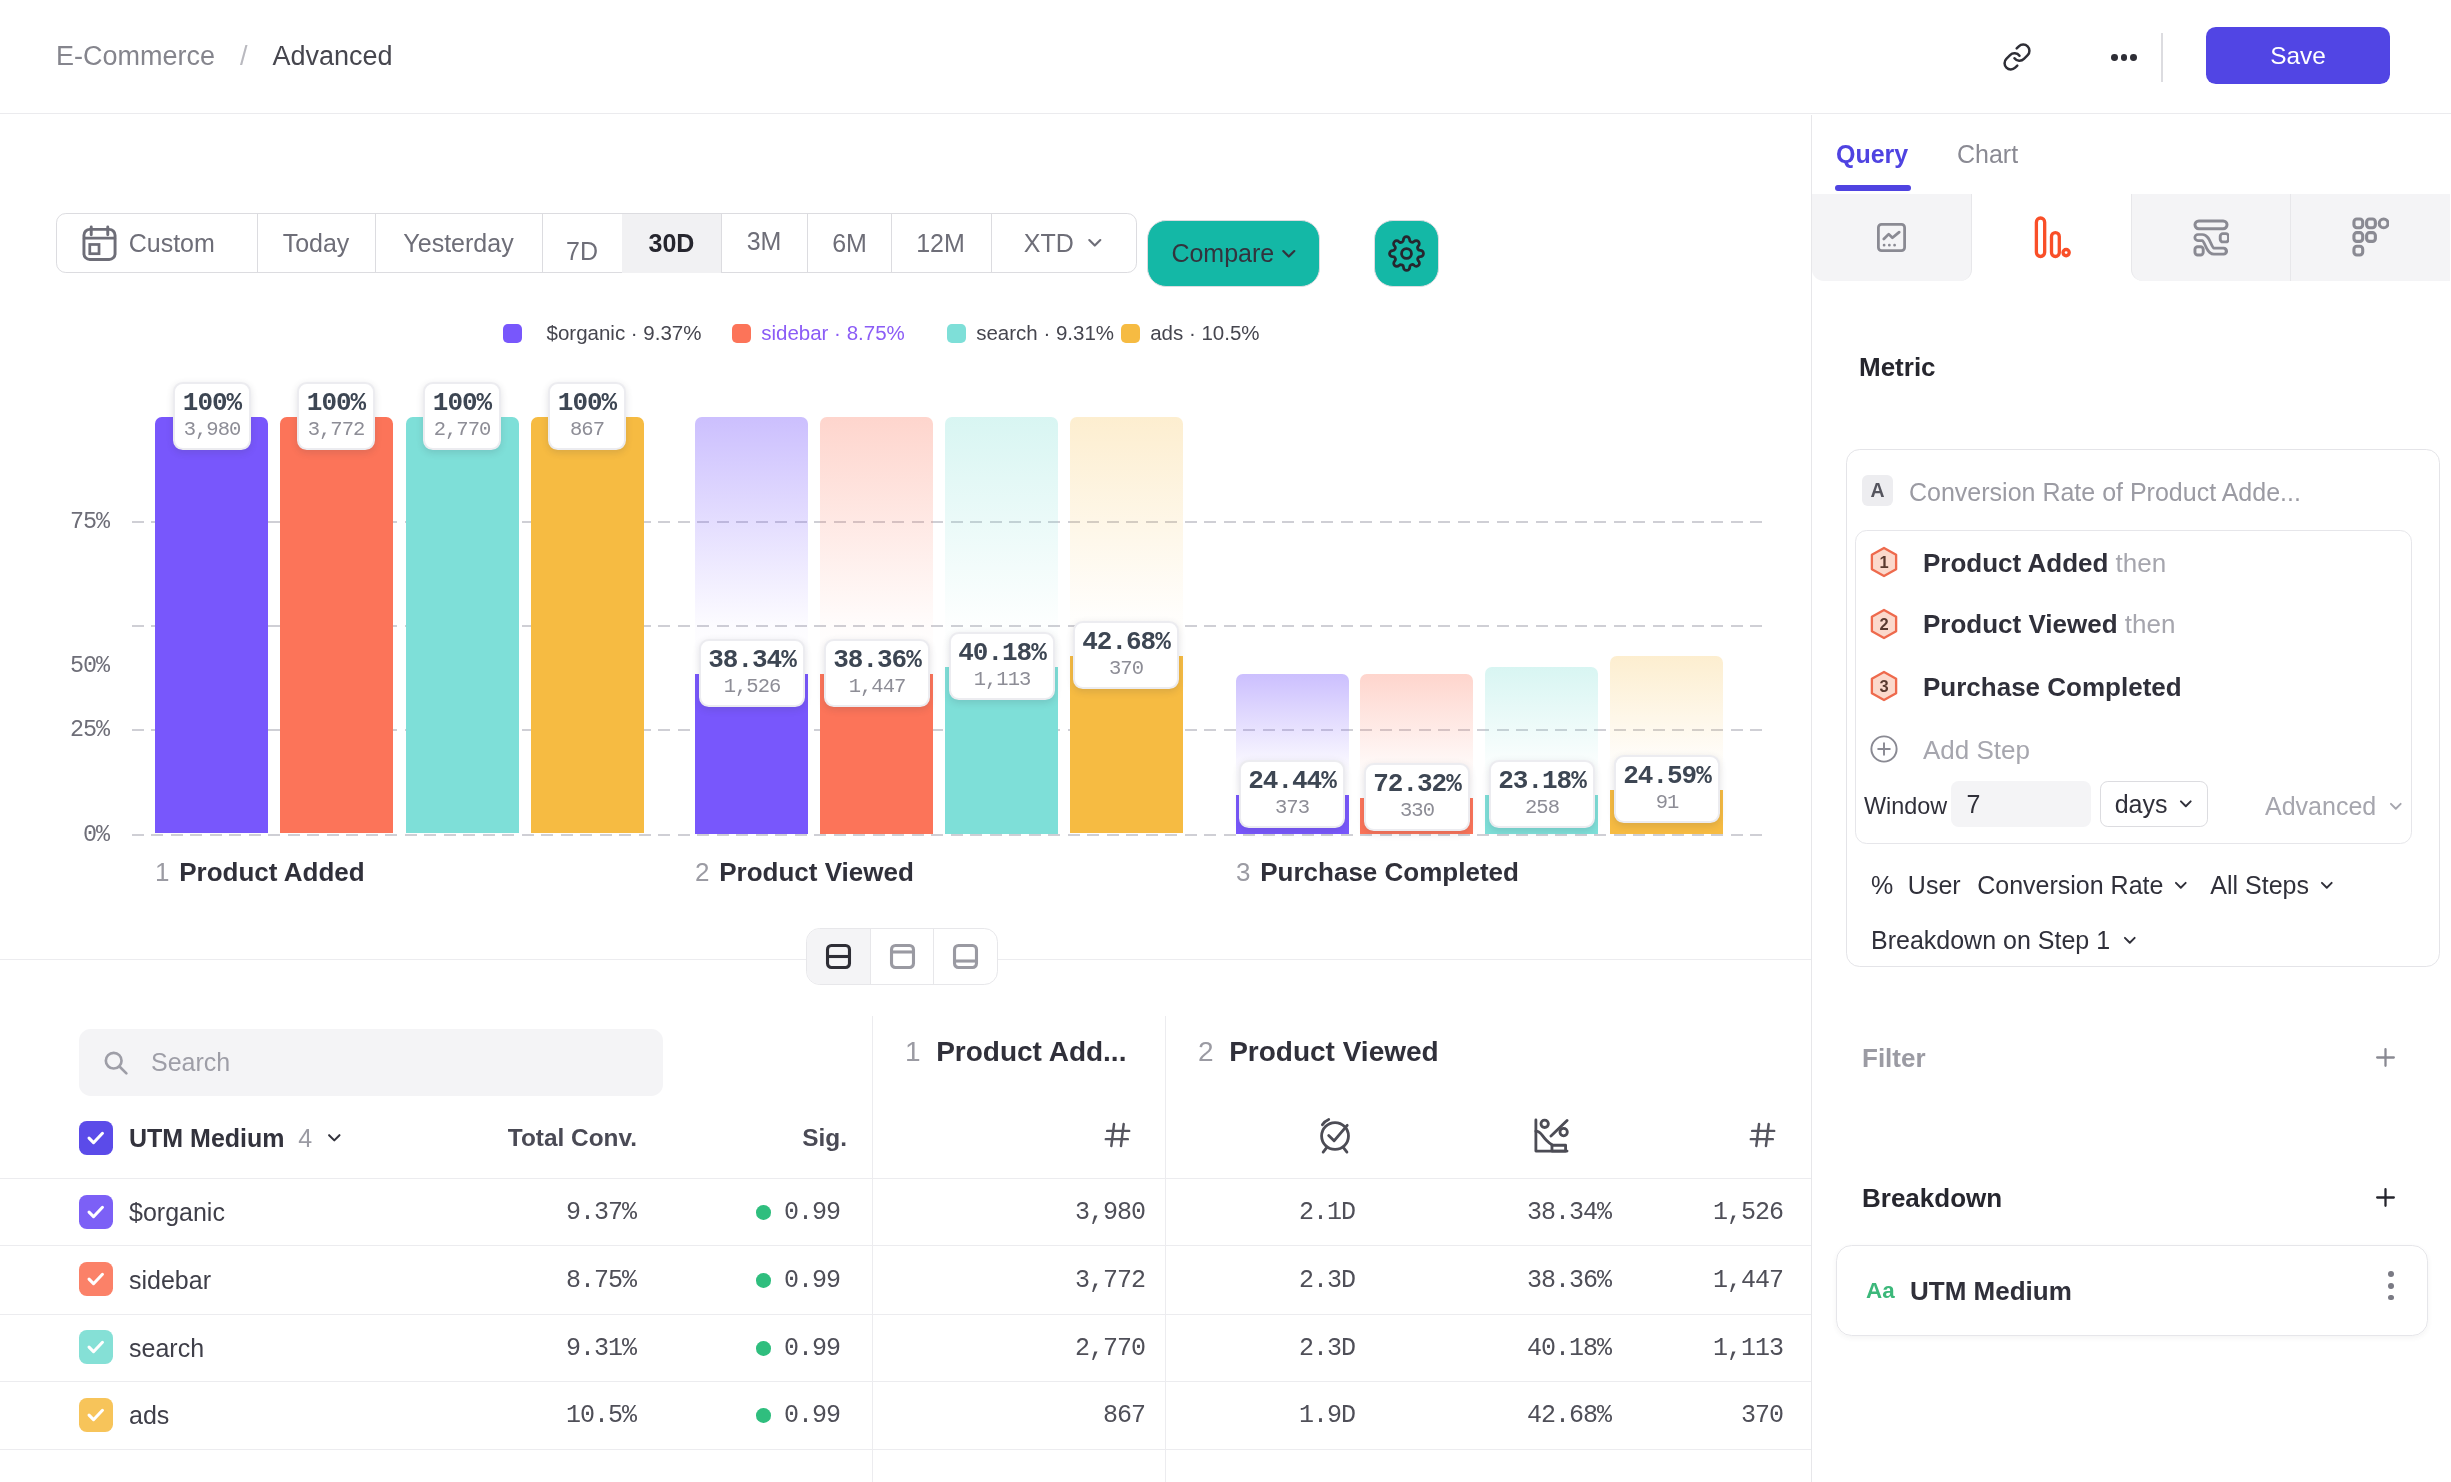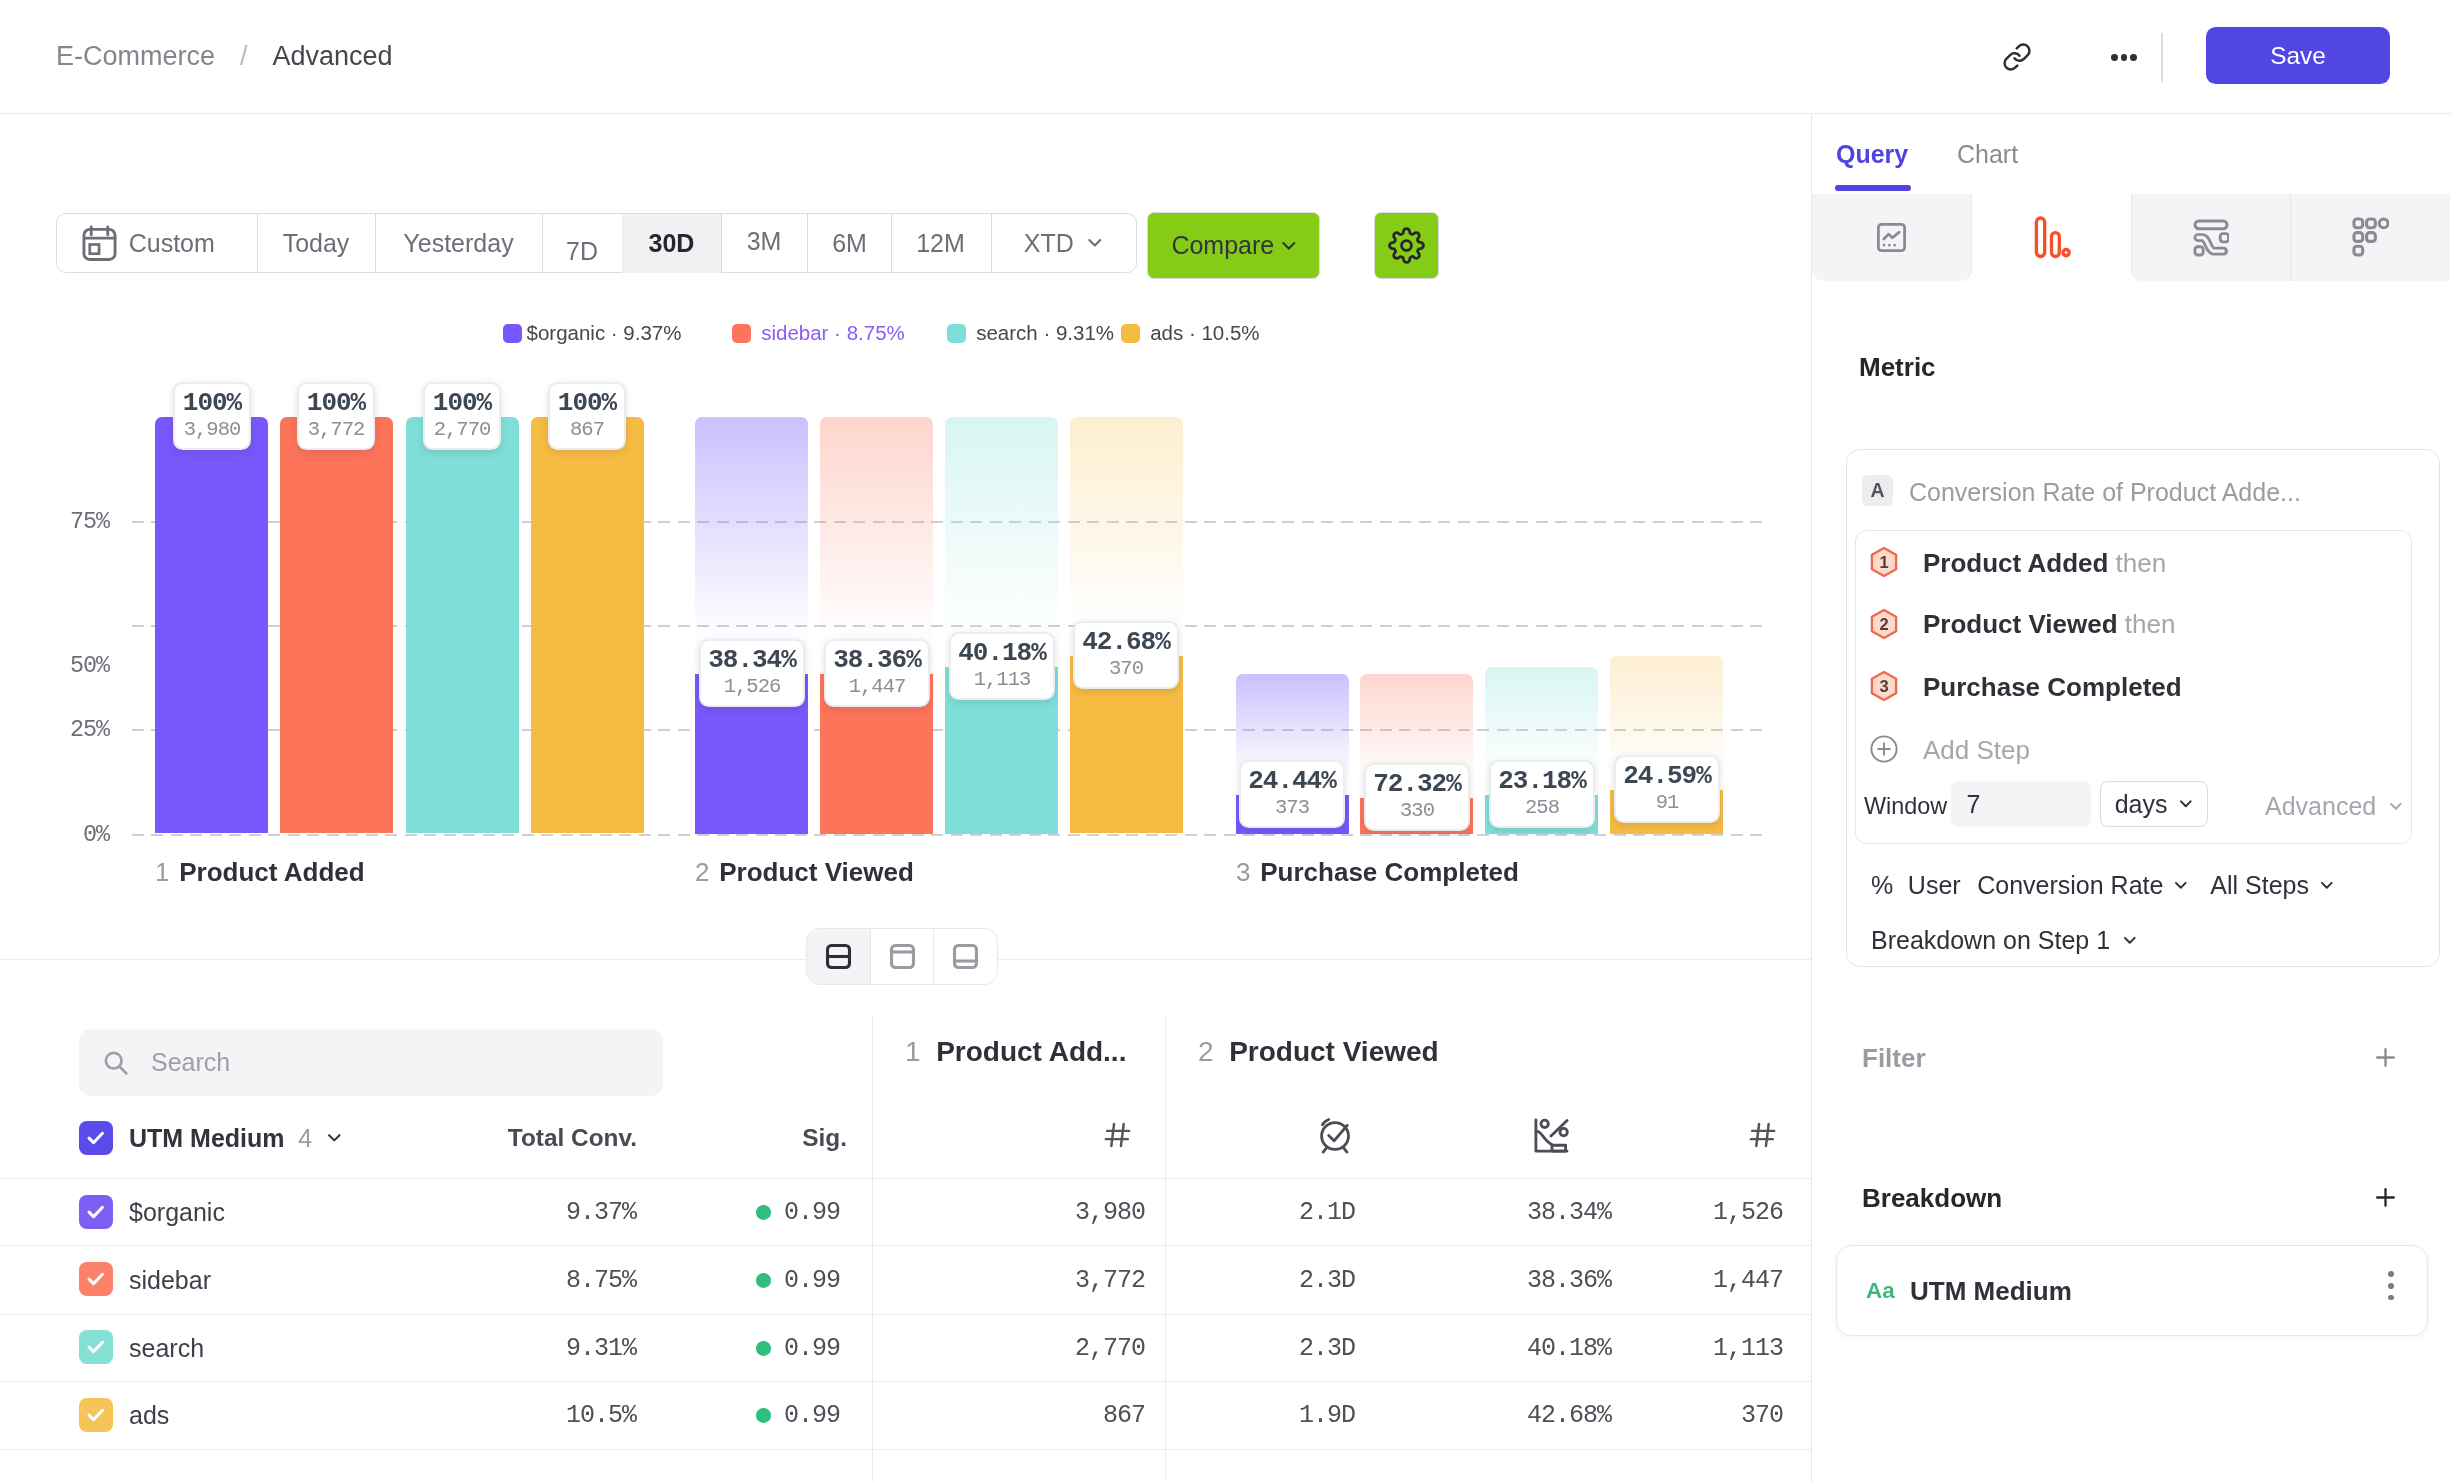--- a/index.html
+++ b/index.html
@@ -10,21 +10,21 @@
 .bar{position:absolute;}
 .tip{position:absolute;background:#fff;border:2px solid #ececf0;border-radius:9.8px;box-shadow:0 2.9px 7.8px rgba(60,60,70,0.14);text-align:center;transform:translateX(-50%);padding:5.9px 0 5.9px;z-index:5;}
 .tip .l1{font-family:"Liberation Mono",monospace;font-size:26px;font-weight:bold;color:#3d4653;line-height:27px;letter-spacing:-1px;}
 .tip .l2{font-family:"Liberation Mono",monospace;font-size:20.5px;color:#8d8d96;line-height:25px;letter-spacing:-1px;}
 .grid{position:absolute;left:132px;width:1635px;height:2px;background:repeating-linear-gradient(90deg,#cfcfd5 0 11.7px,transparent 11.7px 19.5px);}
 .ylab{position:absolute;font-family:"Liberation Mono",monospace;font-size:23.4px;color:#6e6e78;text-align:right;width:68px;transform:translateY(-50%);letter-spacing:-1px;}
 .steplab{position:absolute;font-size:26px;transform:translateY(-50%);white-space:nowrap;}
 .steplab .n{color:#9b9ba3;margin-right:9.8px;}
 .steplab .t{color:#30303a;font-weight:bold;}
 .seg{position:absolute;top:0;bottom:0;display:flex;align-items:center;justify-content:center;font-size:25px;color:#6e6e78;}
-.btn{position:absolute;border:1px solid #dcdce0;border-radius:7px;background:#84cc16;display:flex;align-items:center;}
+.btn{position:absolute;border:1px solid #dcdce0;border-radius:19px;background:#14b8a6;display:flex;align-items:center;margin-top:8px;}
 .vline{position:absolute;width:1px;background:#ececef;}
 .hline{position:absolute;height:1px;background:#ececef;}
 .cell{position:absolute;transform:translateY(-50%);white-space:nowrap;}
 .num{font-family:"Liberation Mono",monospace;font-size:25px;color:#4f4f58;letter-spacing:-1px;}
 .cb{position:absolute;width:34px;height:34px;border-radius:7.8px;display:flex;align-items:center;justify-content:center;}
 </style>
 </head>
 <body>
 <div id="page">
 
@@ -83,21 +83,21 @@
         <path d="M3 5.5l5 5 5-5"></path>
       </svg>
 </div>
 <div class="btn" style="left:1374px;top:212px;width:65px;height:67px;justify-content:center;">
   <svg width="37" height="37" viewBox="0 0 24 24" fill="none" stroke="#26262e" stroke-width="1.8">
         <circle cx="12" cy="12" r="3.2"></circle>
         <path d="M19.4 15a1.65 1.65 0 0 0 .33 1.82l.06.06a2 2 0 1 1-2.83 2.83l-.06-.06a1.65 1.65 0 0 0-1.82-.33 1.65 1.65 0 0 0-1 1.51V21a2 2 0 1 1-4 0v-.09A1.65 1.65 0 0 0 9 19.4a1.65 1.65 0 0 0-1.82.33l-.06.06a2 2 0 1 1-2.83-2.83l.06-.06a1.65 1.65 0 0 0 .33-1.82 1.65 1.65 0 0 0-1.51-1H3a2 2 0 1 1 0-4h.09A1.65 1.65 0 0 0 4.6 9a1.65 1.65 0 0 0-.33-1.82l-.06-.06a2 2 0 1 1 2.83-2.83l.06.06a1.65 1.65 0 0 0 1.82.33H9a1.65 1.65 0 0 0 1-1.51V3a2 2 0 1 1 4 0v.09a1.65 1.65 0 0 0 1 1.51 1.65 1.65 0 0 0 1.82-.33l.06-.06a2 2 0 1 1 2.83 2.83l-.06.06a1.65 1.65 0 0 0-.33 1.82V9a1.65 1.65 0 0 0 1.51 1H21a2 2 0 1 1 0 4h-.09a1.65 1.65 0 0 0-1.51 1z"></path>
       </svg>
 </div>
 
-<div class="abs flex" style="left:503px;top:324px;height:18.5px;gap:5px;">
+<div class="abs flex" style="left:503px;top:324px;height:18.5px;gap:25px;">
   <div style="width:18.5px;height:18.5px;border-radius:4.9px;background:#7857fc;"></div>
   <span style="font-size:20.5px;color:#46464f;font-weight:500;">$organic&nbsp;·&nbsp;9.37%</span>
 </div>
 <div class="abs flex" style="left:732px;top:324px;height:18.5px;gap:10.7px;">
   <div style="width:18.5px;height:18.5px;border-radius:4.9px;background:#fc7459;"></div>
   <span style="font-size:20.5px;color:#8b5cf6;font-weight:500;">sidebar&nbsp;·&nbsp;8.75%</span>
 </div>
 <div class="abs flex" style="left:947px;top:324px;height:18.5px;gap:10.7px;">
   <div style="width:18.5px;height:18.5px;border-radius:4.9px;background:#7edfd8;"></div>
   <span style="font-size:20.5px;color:#46464f;font-weight:500;">search&nbsp;·&nbsp;9.31%</span>

